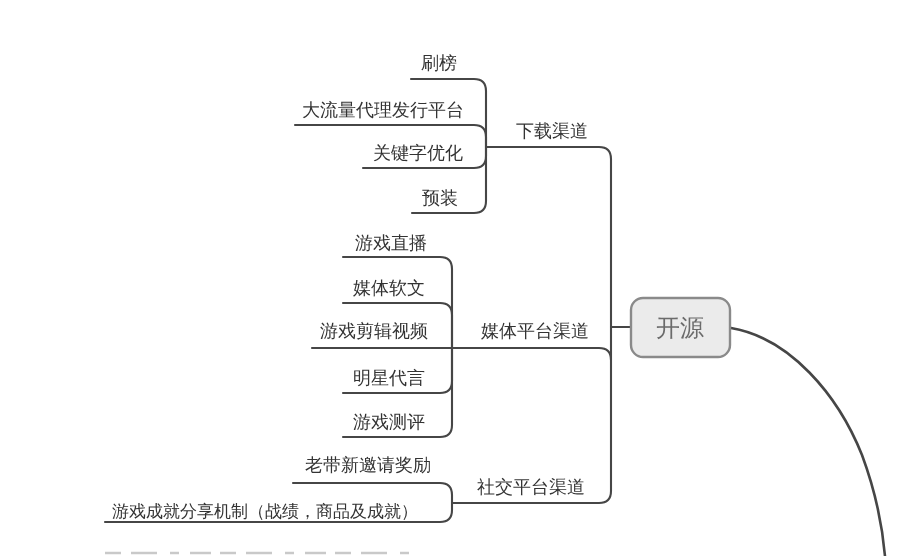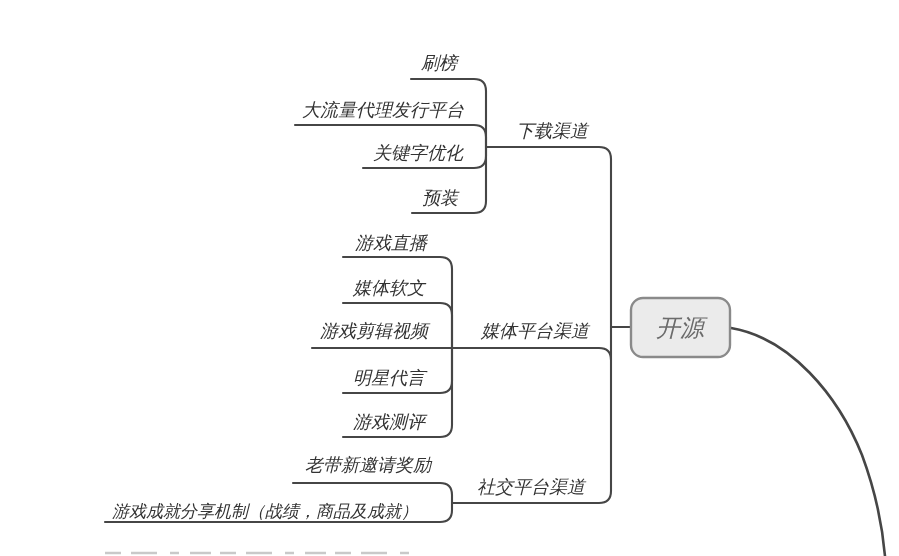--- a/index.html
+++ b/index.html
@@ -11,21 +11,21 @@
     --root-text:#6b6b6b;
     --clipped-hint:#c9c9c9;
   }
   html,body{margin:0;padding:0;}
   body{
     width:899px;height:556px;
     background:var(--background);
     font-family:"DejaVu Sans","Liberation Sans",sans-serif;
     overflow:hidden;
   }
-  .canvas{position:relative;width:752px;height:556px;font-style:italic;}
+  .canvas{position:relative;width:752px;height:556px;}
   svg{display:block;}
   .connector{
     fill:none;
     stroke:var(--line);
     stroke-width:2.1;
     stroke-linecap:round;
     stroke-linejoin:round;
   }
   .main-curve{stroke-width:2.6;}
   .topic-label{

